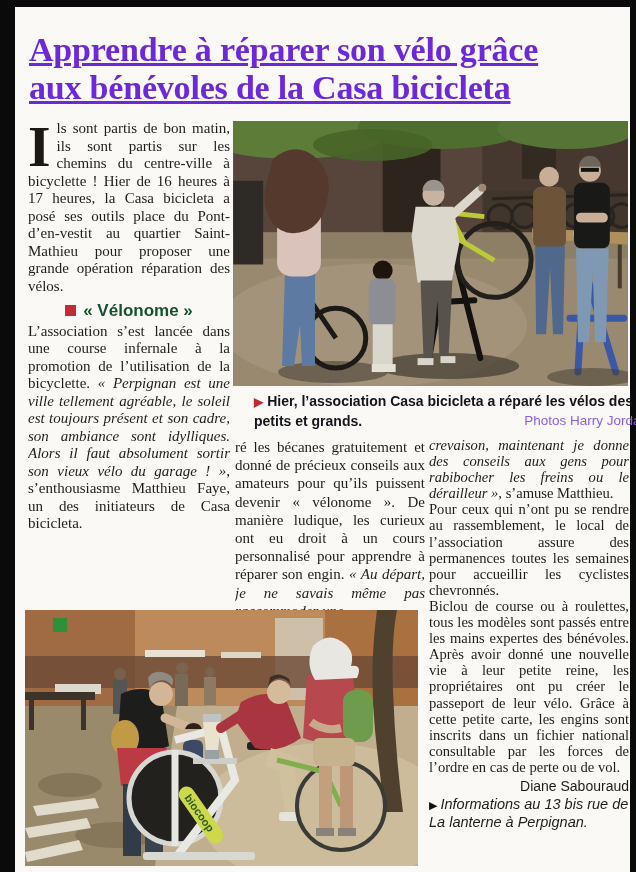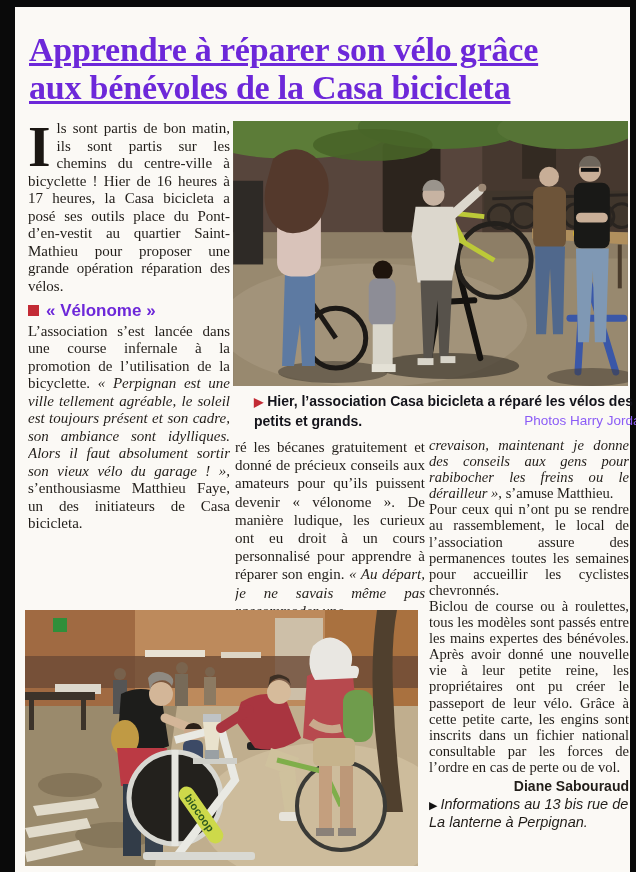--- a/index.html
+++ b/index.html
@@ -16,34 +16,34 @@
   .bodycol{color:#211d19;text-align:justify;}
   .col1{left:13px;top:113px;width:202px;height:488px;font-size:15px;line-height:17.5px;overflow:hidden;}
   .col2{left:220px;top:431px;width:190px;height:172px;font-size:15px;line-height:18.2px;overflow:hidden;}
   .col3{left:414px;top:430px;width:200px;font-size:14.6px;line-height:16.1px;}
   .bodycol p{margin:0;}
   .q{font-style:italic;}
 
   .dropcap{float:left;font-weight:bold;font-size:58px;line-height:46px;padding:4px 6px 0 0;color:#1b1713;}
 
   .subhead{font-family:"Liberation Sans",sans-serif;font-weight:bold;font-size:17px;
-           margin:7px 0 3px 0 !important;text-align:left;color:#6d28d9;}
+           margin:7px 0 3px 0 !important;text-align:center;color:#14532d;}
   .redsq{display:inline-block;width:11px;height:11px;background:#c32b35;margin-right:7px;}
 
   .photo{background:#8a7c66;overflow:hidden;}
   .photo-top{left:218px;top:114px;width:395px;height:265px;}
   .photo-bottom{left:10px;top:603px;width:393px;height:256px;}
   .photo svg{display:block;}
 
   .caption{left:219px;top:385px;width:394px;font-family:"Liberation Sans",sans-serif;
            font-weight:bold;font-size:14px;line-height:19px;color:#14141b;text-align:left;margin-left:20px;}
   .cap-marker{color:#c32b35;font-size:12px;margin-right:4px;}
   .credit{position:absolute;right:0;top:19px;font-weight:normal;font-size:13.5px;color:#8b5cf6;}
 
-  .byline{font-family:"Liberation Sans",sans-serif;font-weight:bold;font-size:14px;
+  .byline{font-family:"Liberation Sans",sans-serif;font-weight:normal;font-size:14px;
           text-align:right;margin:3px 0 2px 0 !important;}
   .info{font-family:"Liberation Sans",sans-serif;font-style:italic;font-size:14.5px;
         line-height:17px;text-align:left;}
   .info-marker{font-style:normal;font-size:11px;margin-right:3px;color:#111;}
 </style>
 </head>
 <body>
 
 <div class="paper">
 

